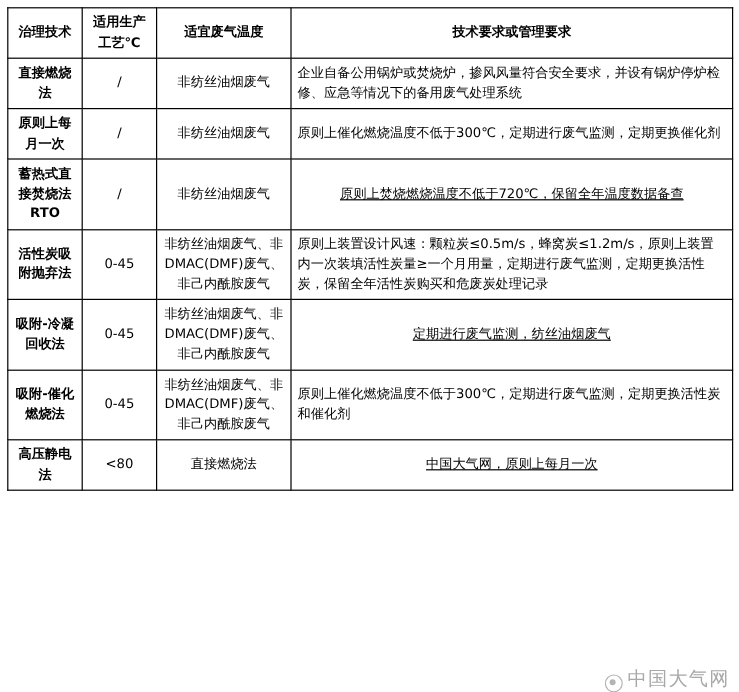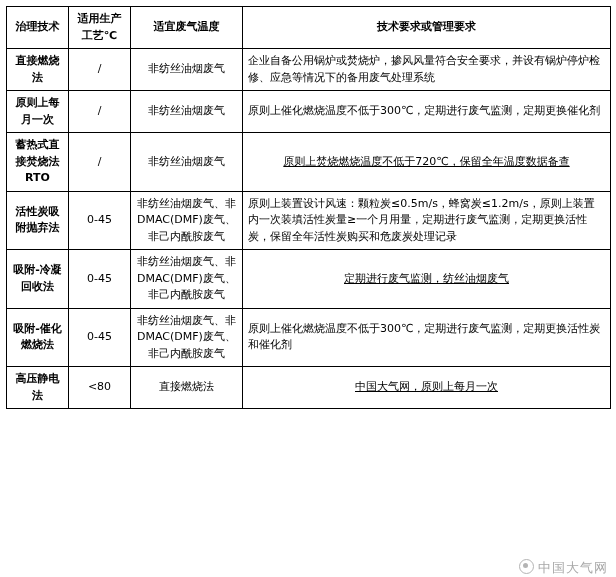--- a/index.html
+++ b/index.html
@@ -63,24 +63,24 @@
   td.req.center {
     text-align: center;
     text-decoration: underline;
   }
   
   .watermark {
     position: absolute;
     right: 8px;
     bottom: 6px;
     display: flex;
-    align-items: flex-start;
+    align-items: flex-end;
     gap: 4px;
     color: #a8a8a8;
-    font-size: 13px;
+    font-size: 16px;
     letter-spacing: 1px;
     pointer-events: none;
   }
   .watermark .wm-icon {
     width: 13px;
     height: 13px;
     border-radius: 50%;
     border: 1px solid #b4b4b4;
     position: relative;
     display: inline-block;

